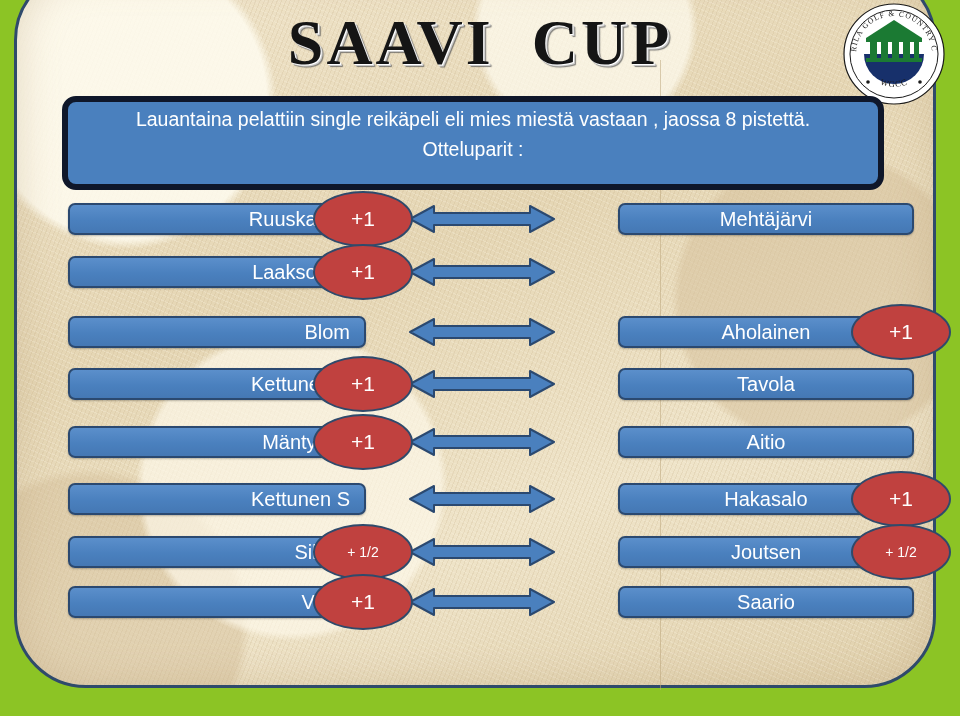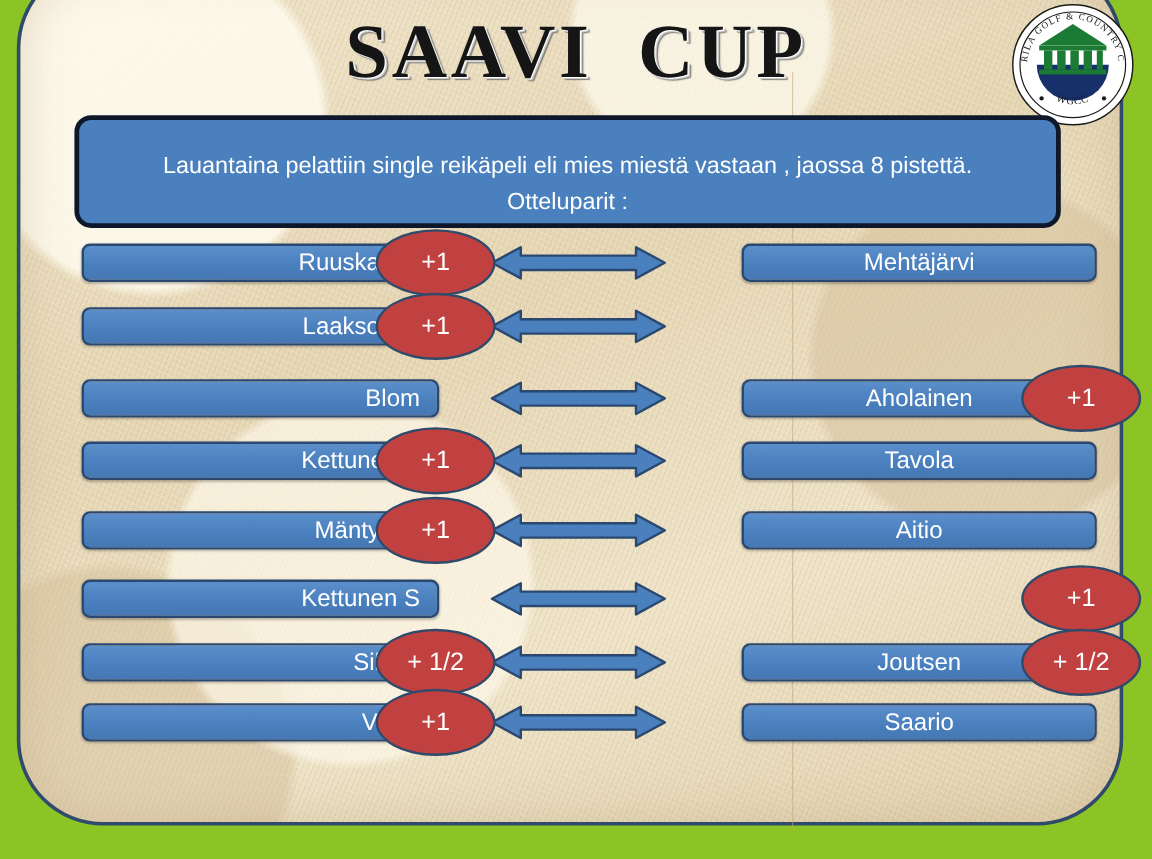--- a/index.html
+++ b/index.html
@@ -70,26 +70,26 @@
     right: 14px; top: 2px;
     width: 104px; height: 104px;
   }
 
   
   #intro {
     position: absolute;
     left: 62px; top: 96px;
     width: 822px; height: 94px;
     background: #4A80BE;
-    border: 4px solid #0f172a;
+    border: 6px solid #0f172a;
     border-radius: 14px 14px 14px 14px;
     color: #ffffff;
     font-size: 19.5px;
     text-align: center;
-    padding-top: 24px;
+    padding-top: 3px;
     box-sizing: border-box;
     line-height: 1.52;
   }
 
   
   .row { position: absolute; left: 0; width: 960px; height: 34px; }
 
   .bar {
     position: absolute;
     height: 32px;
@@ -116,21 +116,21 @@
     background: #C0413F;
     border: 2px solid #2F4A6B;
     border-radius: 50%;
     box-sizing: border-box;
     color: #ffffff;
     text-align: center;
     font-size: 21px;
     line-height: 52px;
     white-space: nowrap;
   }
-  .score.half { font-size: 21px; }
+  .score.half { font-size: 14px; }
 
   
   .arrow {
     position: absolute;
     left: 408px;
     width: 148px; height: 30px;
   }
 
   
 </style>
@@ -213,20 +213,21 @@
       <div class="row" style="top: 426px;">
         <div class="bar left"><span class="bar-label">Mäntynen</span></div>
         <div class="bar right"><span class="bar-label">Aitio</span></div>
         <svg class="arrow" viewBox="0 0 148 30" style="top: 1px;">
           <path d="M 2,15 L 26,2 L 26,9 L 122,9 L 122,2 L 146,15 L 122,28 L 122,21 L 26,21 L 26,28 Z" fill="#4A80BE" stroke="#2B4970" stroke-width="2" stroke-linejoin="round"></path>
         </svg>
         <div class="score" style="left: 313px; top: -12px;">+1</div>
       </div>
       <div class="row" style="top: 483px; text-decoration: underline;">
         <div class="bar left"><span class="bar-label">Kettunen S</span></div>
+        <div class="bar right"><span class="bar-label">Hakasalo</span></div>
         <svg class="arrow" viewBox="0 0 148 30" style="top: 1px;">
           <path d="M 2,15 L 26,2 L 26,9 L 122,9 L 122,2 L 146,15 L 122,28 L 122,21 L 26,21 L 26,28 Z" fill="#4A80BE" stroke="#2B4970" stroke-width="2" stroke-linejoin="round"></path>
         </svg>
         <div class="score" style="left: 851px; top: -12px;">+1</div>
       </div>
       <div class="row" style="top: 536px;">
         <div class="bar left"><span class="bar-label">Silfver</span></div>
         <div class="bar right"><span class="bar-label">Joutsen</span></div>
         <svg class="arrow" viewBox="0 0 148 30" style="top: 1px;">
           <path d="M 2,15 L 26,2 L 26,9 L 122,9 L 122,2 L 146,15 L 122,28 L 122,21 L 26,21 L 26,28 Z" fill="#4A80BE" stroke="#2B4970" stroke-width="2" stroke-linejoin="round"></path>

